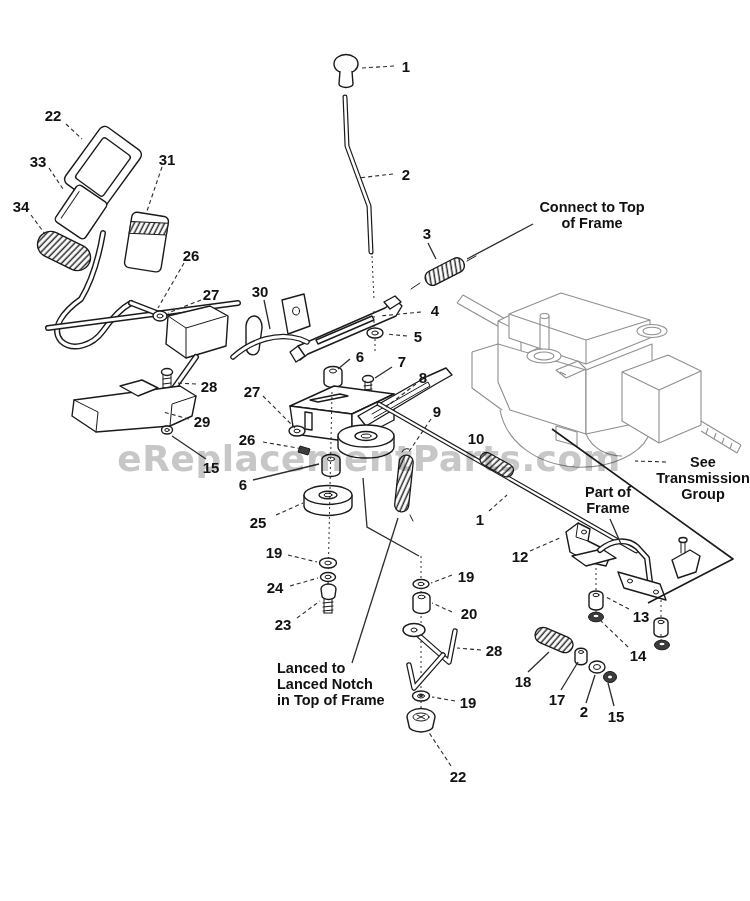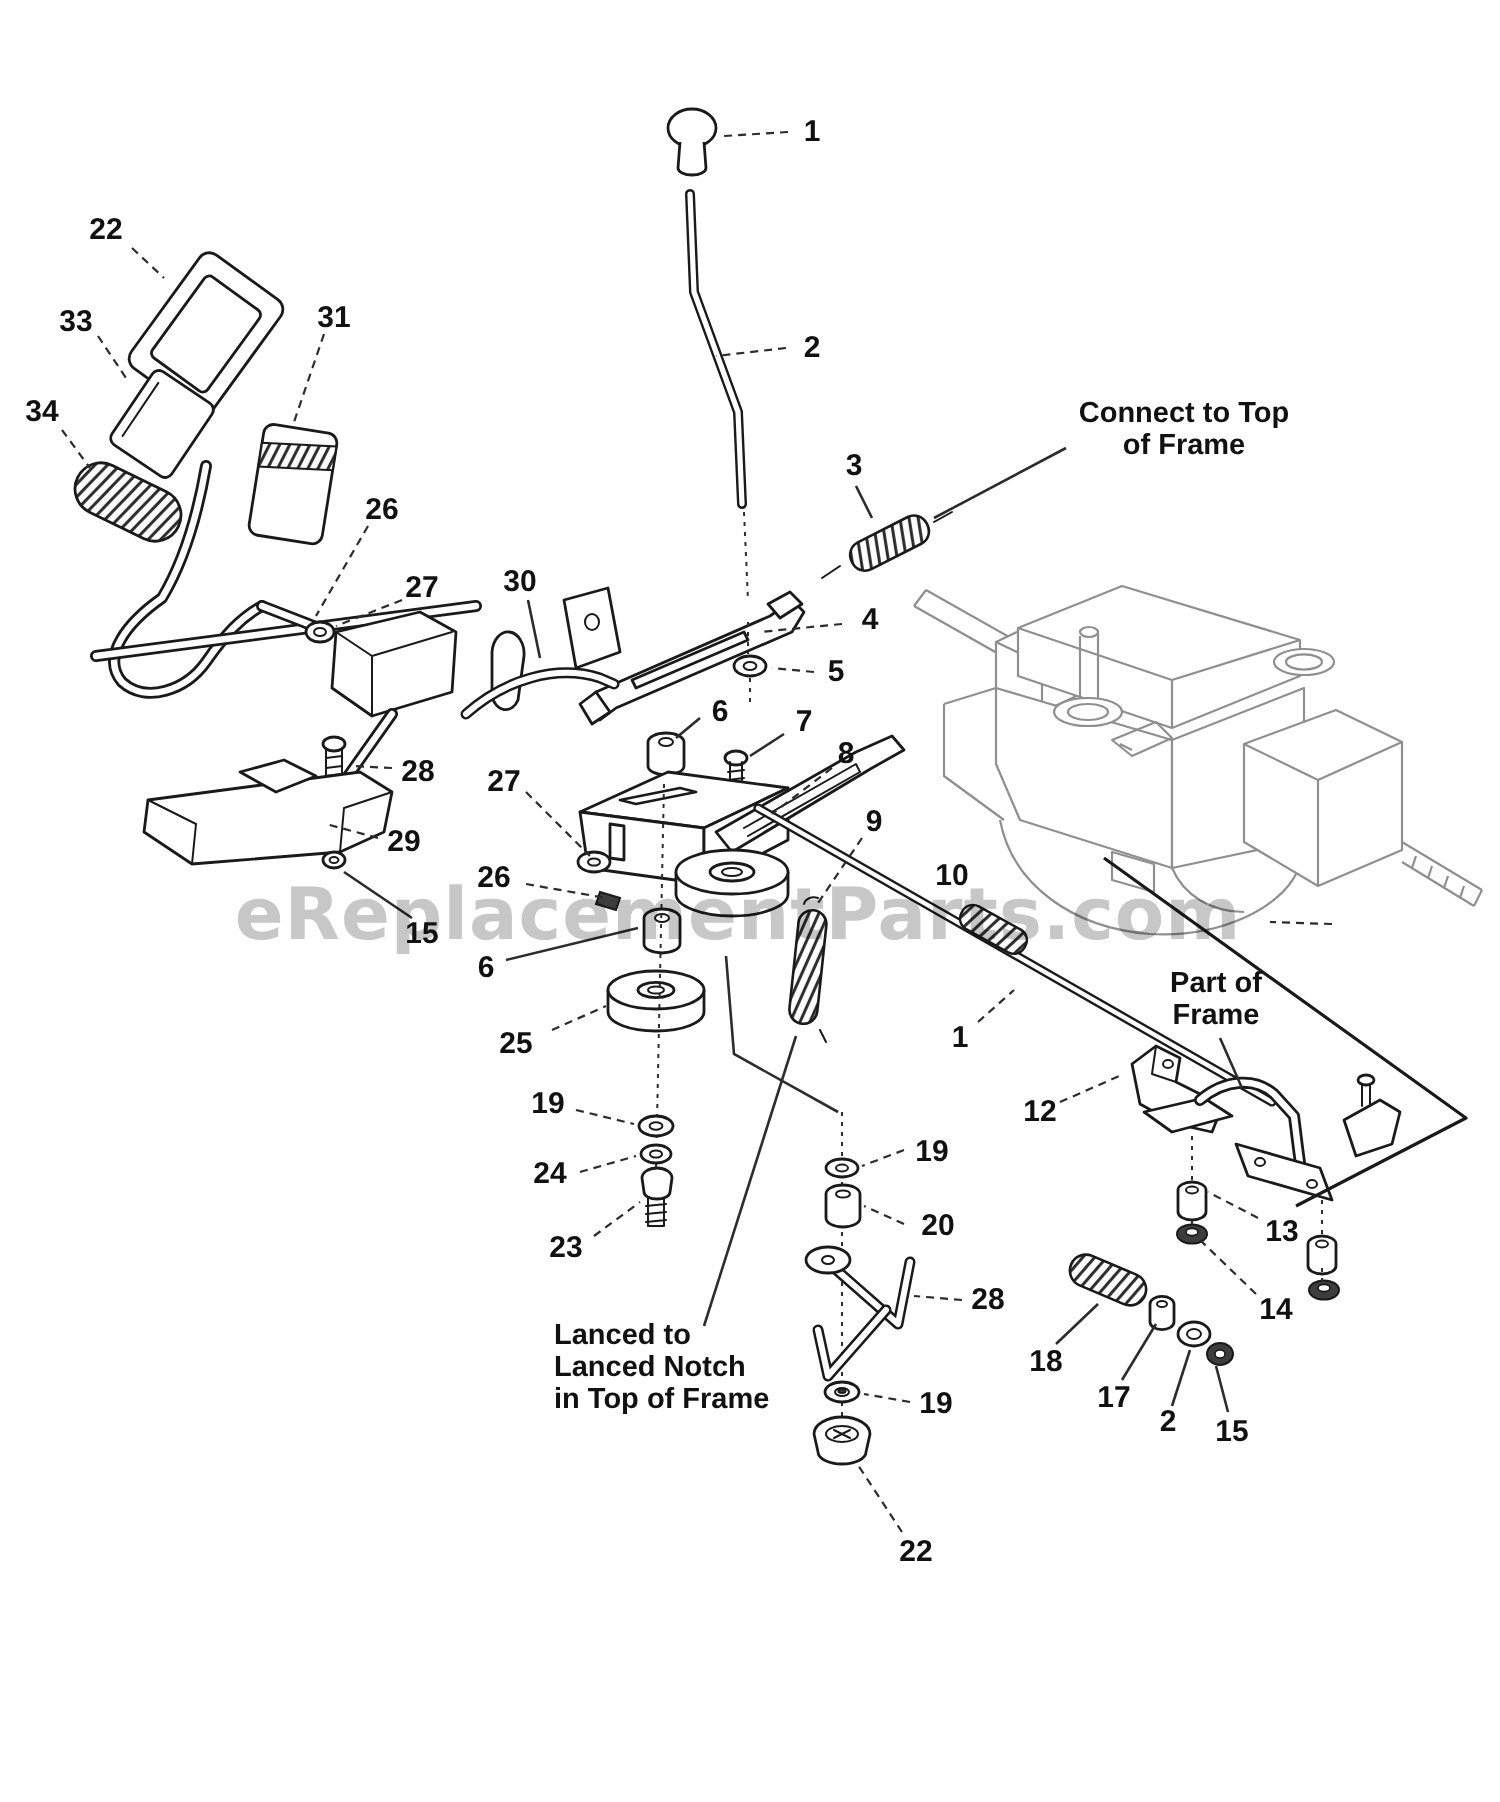--- a/index.html
+++ b/index.html
@@ -383,20 +383,25 @@
 <div class="label" style="left:260px;top:291px">30</div>
 <div class="label" style="left:167px;top:159px">31</div>
 <div class="label" style="left:53px;top:115px">22</div>
 <div class="label" style="left:38px;top:161px">33</div>
 <div class="label" style="left:21px;top:206px">34</div>
 
 <div class="ann center" style="left:592px;top:199px">
   <div>Connect to Top</div>
   <div>of Frame</div>
 </div>
+<div class="ann center" style="left:703px;top:454px">
+  <div>See</div>
+  <div>Transmission</div>
+  <div>Group</div>
+</div>
 <div class="ann center" style="left:608px;top:484px">
   <div>Part of</div>
   <div>Frame</div>
 </div>
 <div class="ann" style="left:277px;top:660px">
   <div>Lanced to</div>
   <div>Lanced Notch</div>
   <div>in Top of Frame</div>
 </div>
 

